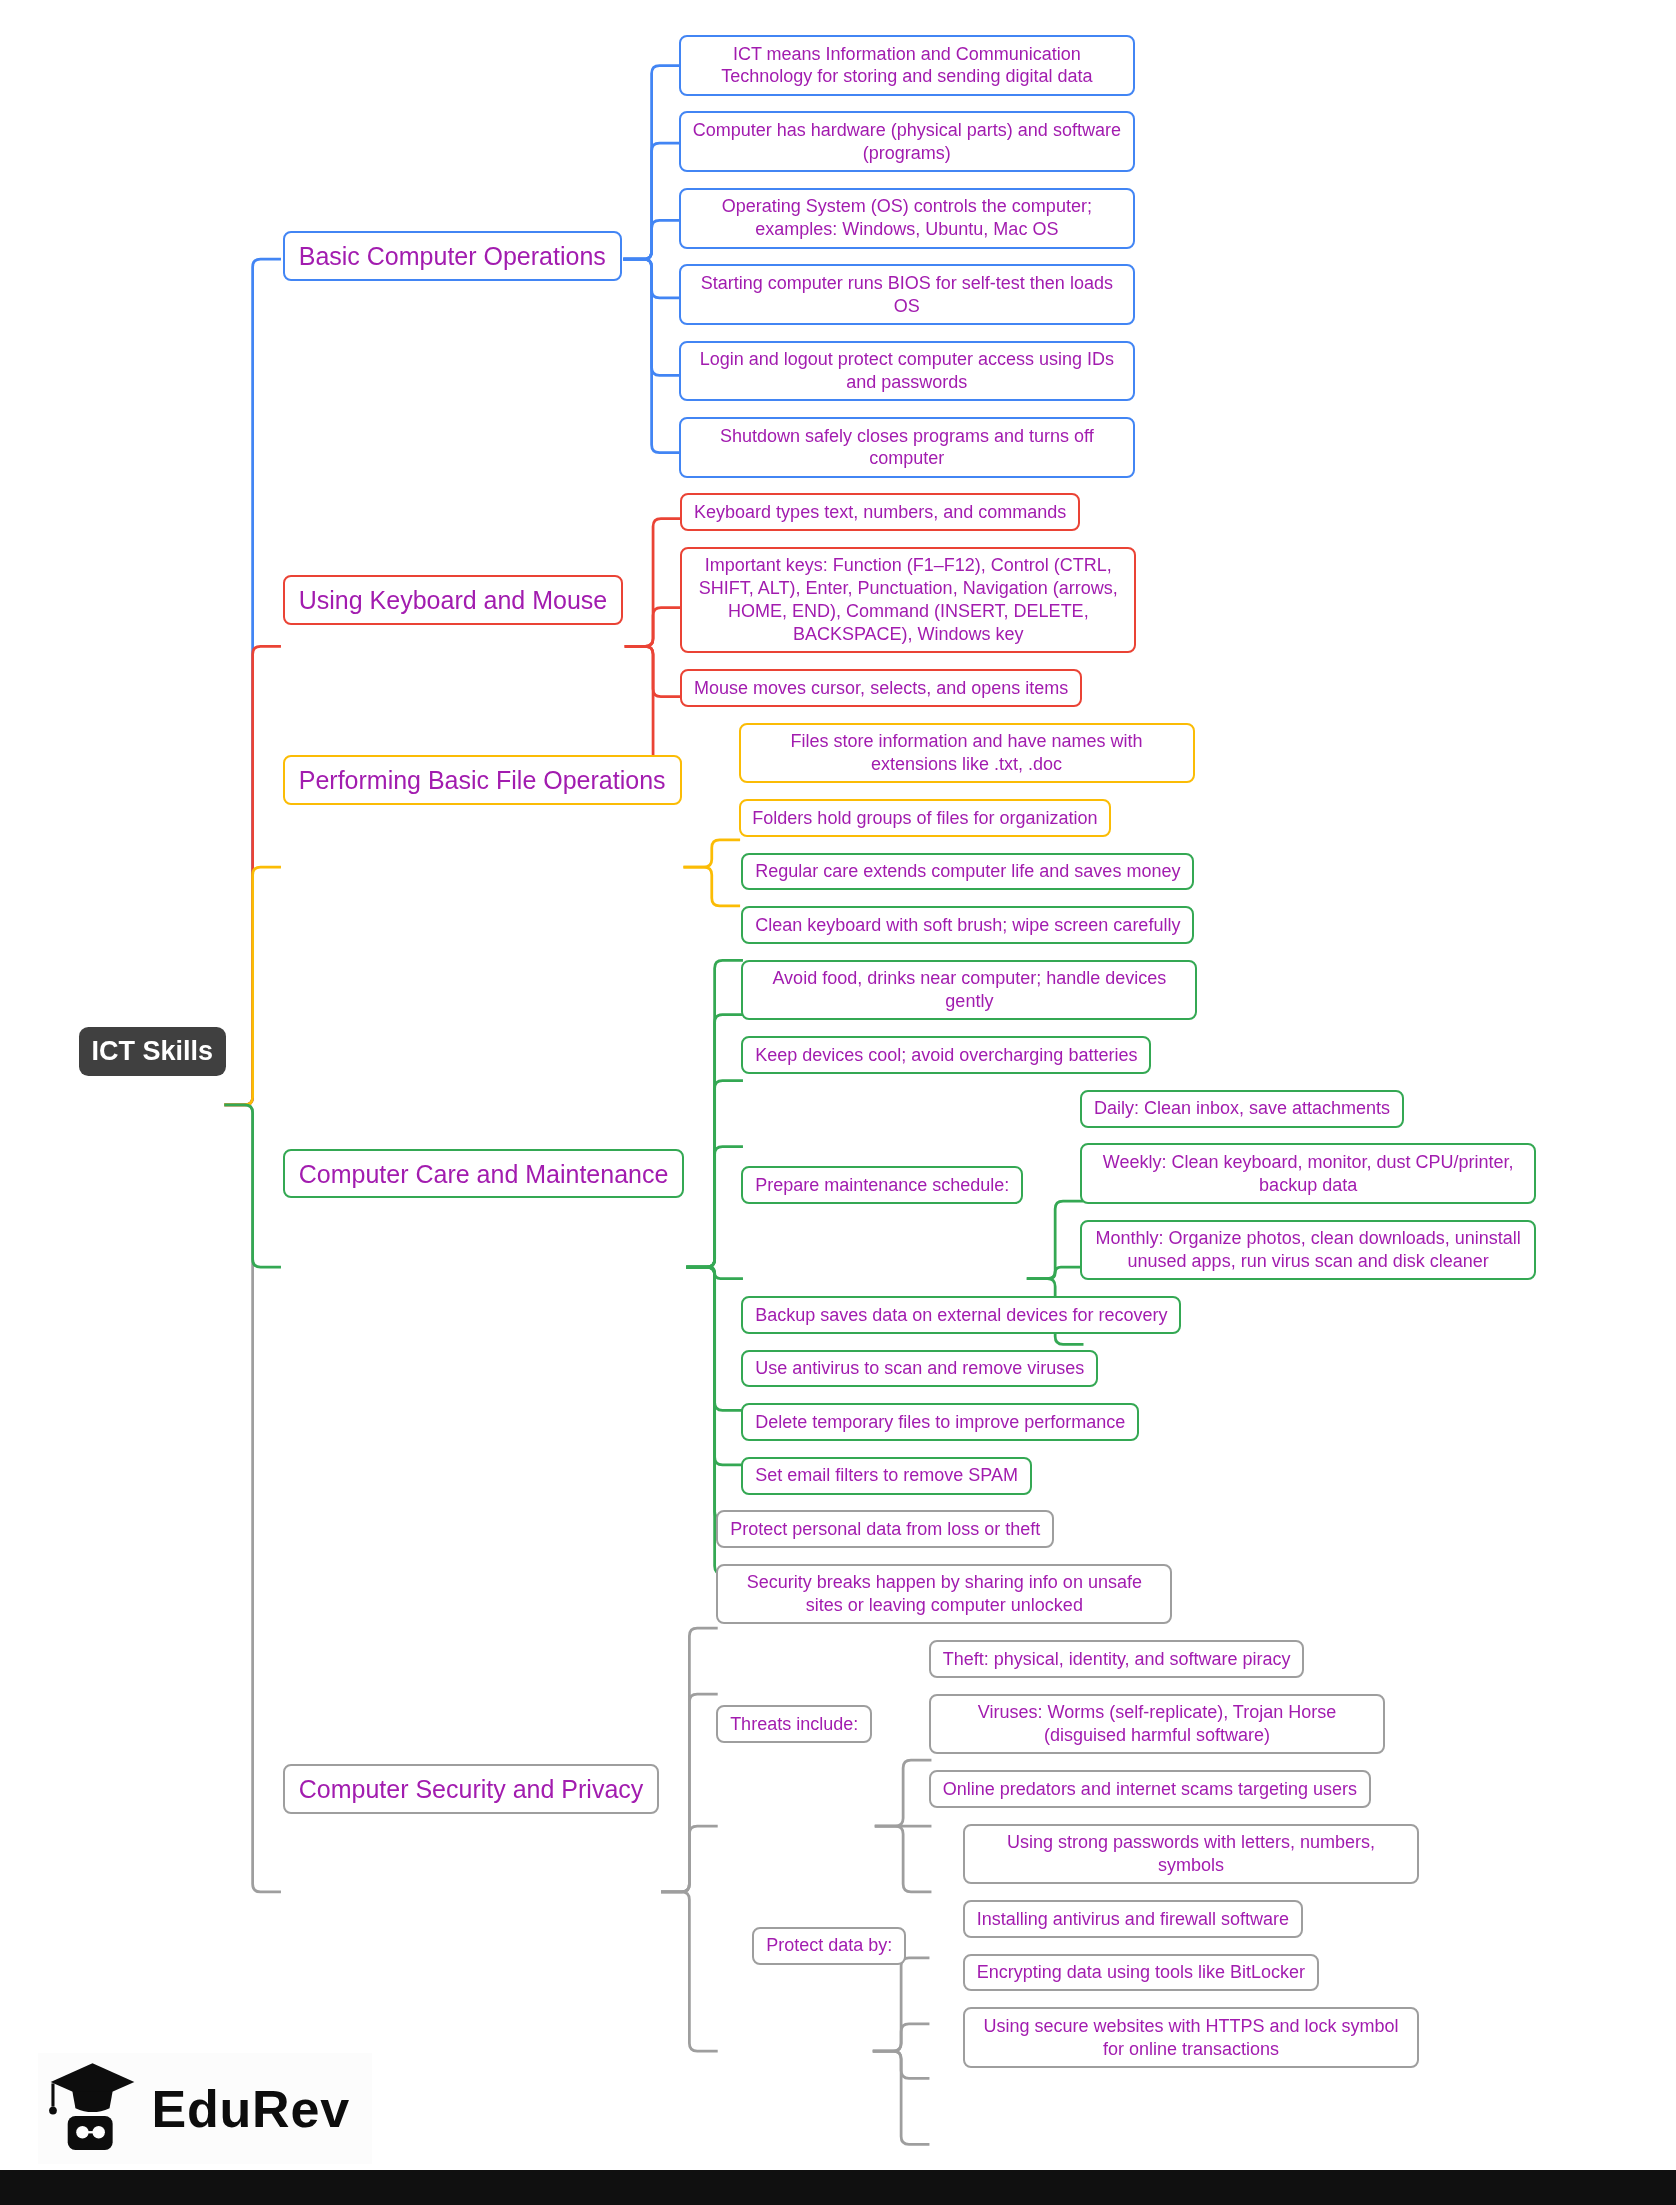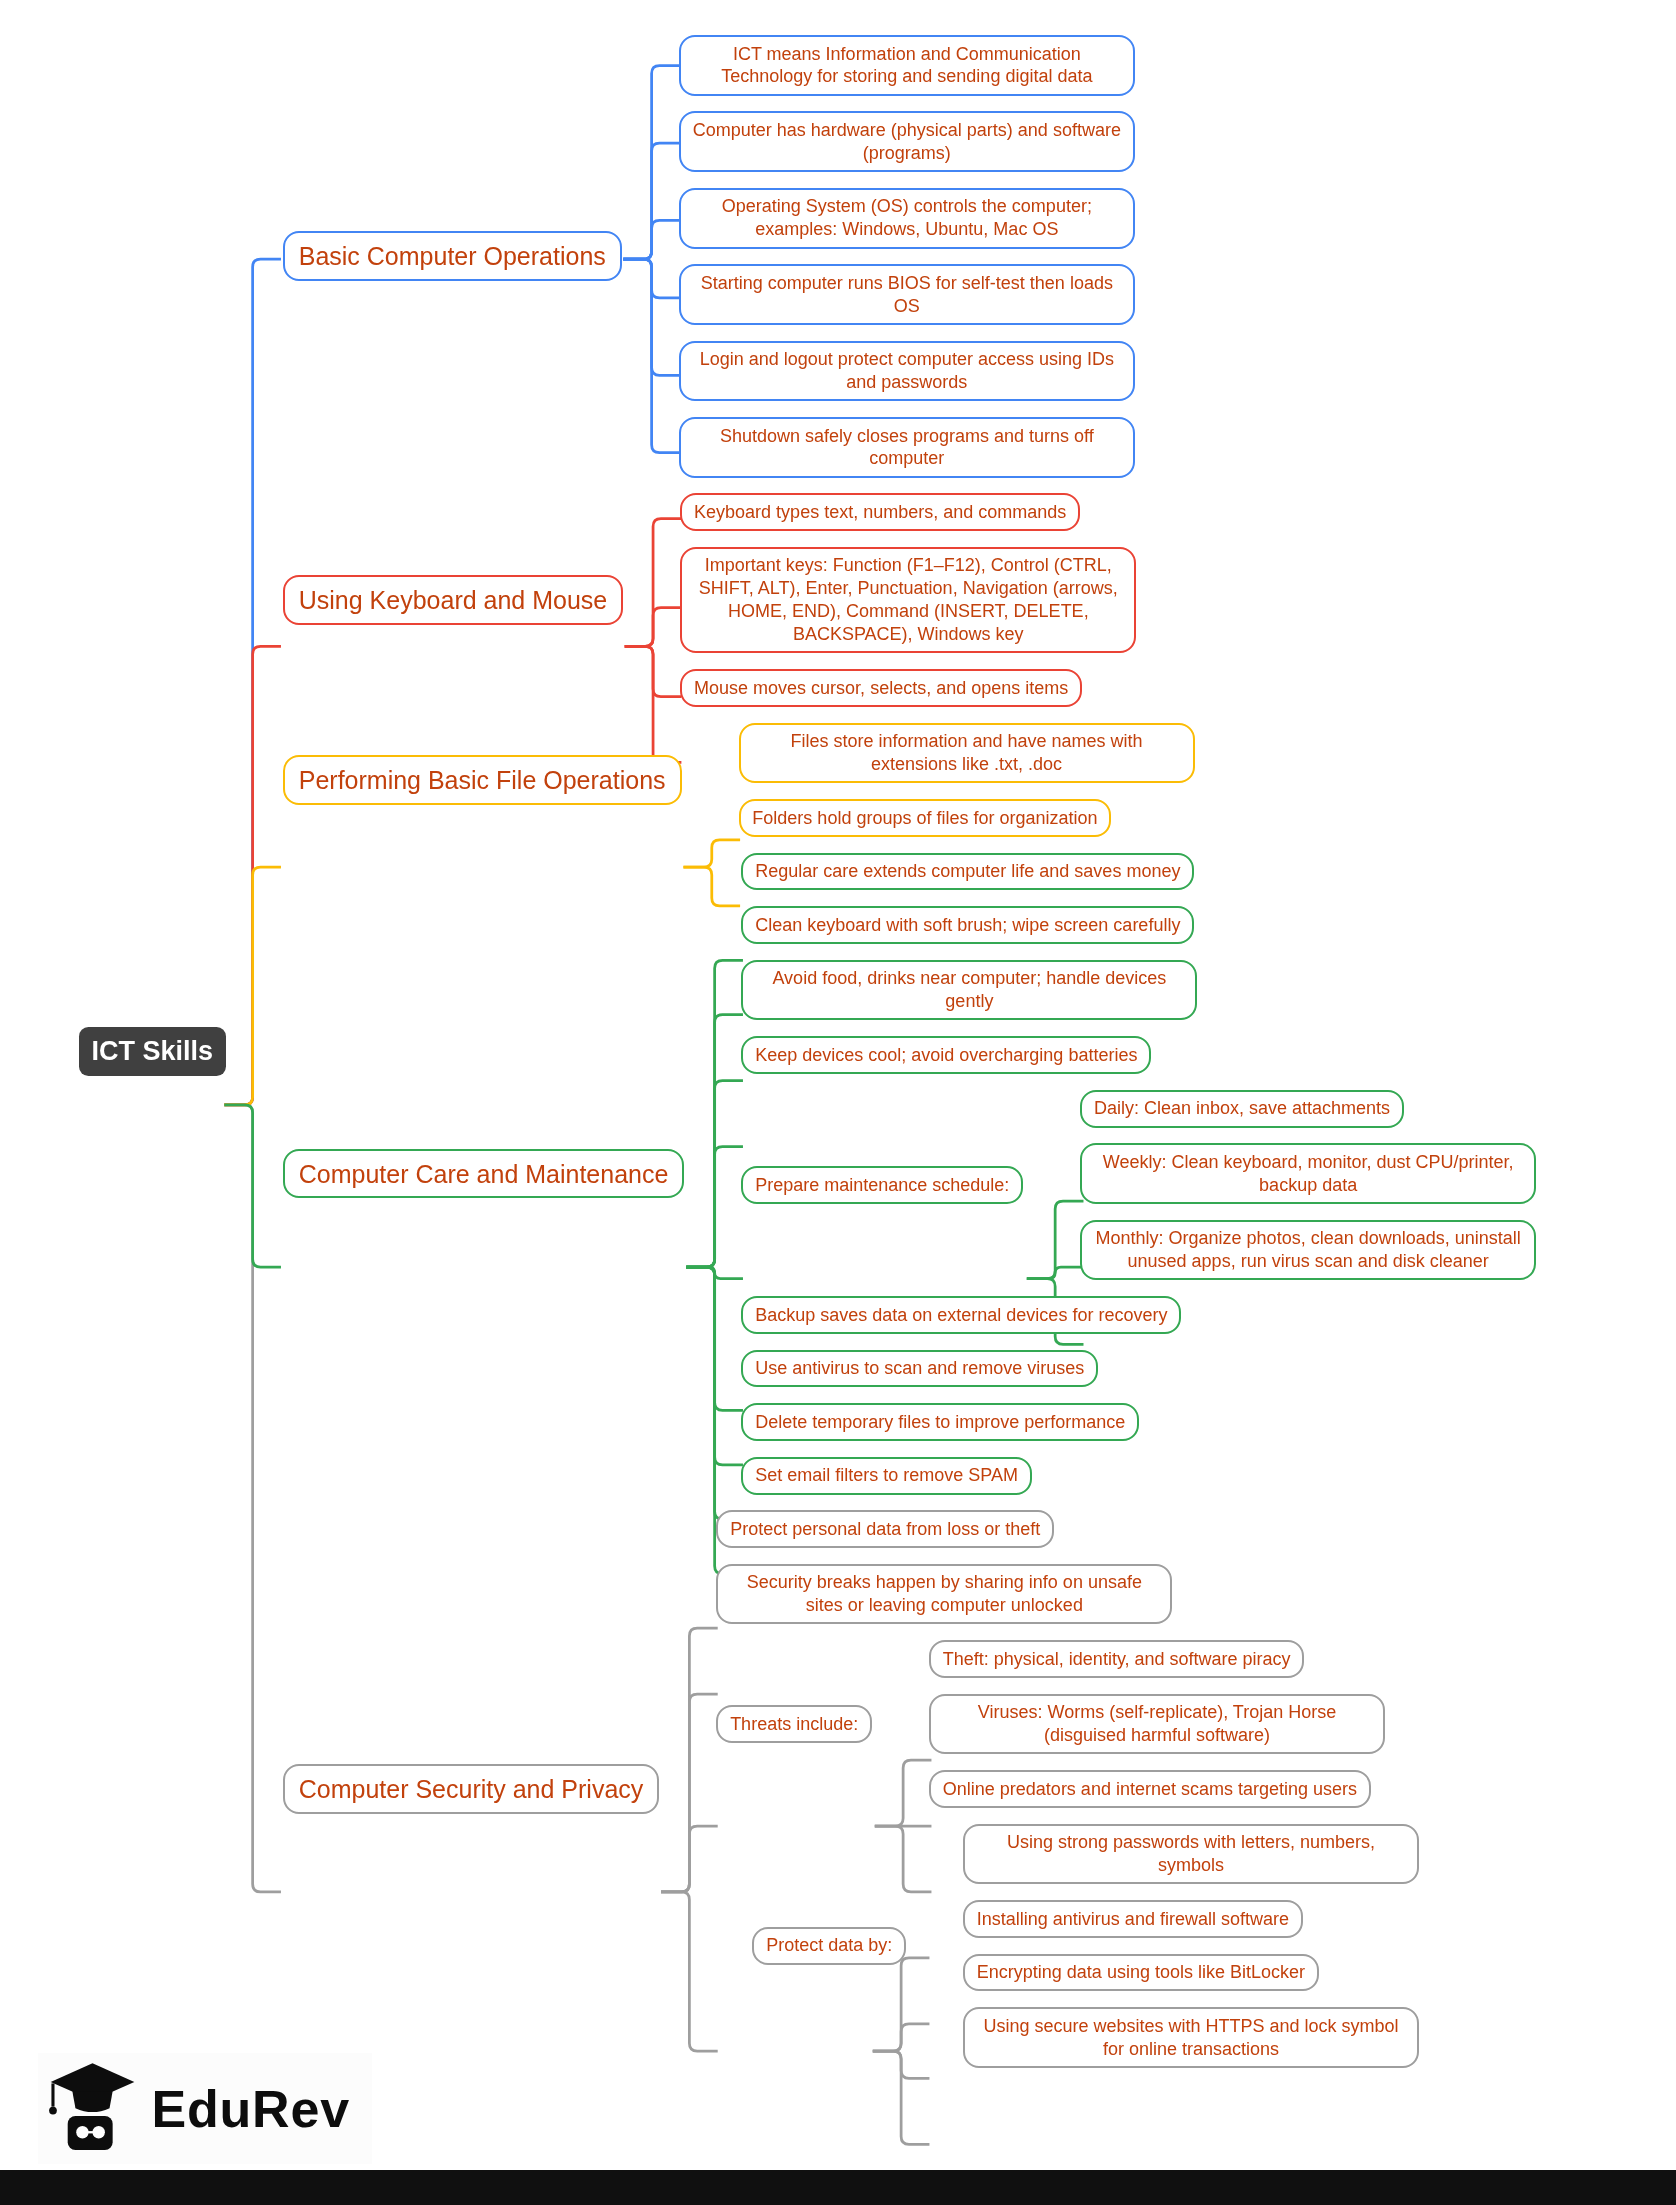--- a/index.html
+++ b/index.html
@@ -21,23 +21,23 @@
   #tree { position: absolute; left: 79px; top: 35px; }
   .tree-row { display: flex; align-items: center; }
   .children {
     display: flex; flex-direction: column;
     gap: 15.7px; margin-left: 57px;
     align-items: flex-start;
   }
   .node {
     background: #ffffff;
     border: 2.4px solid #cccccc;
-    border-radius: 16px;
+    border-radius: 8px;
     text-align: center;
-    color: #c2410c;
+    color: #a21caf;
   }
   .leaf-node {
     font-size: 18px;
     line-height: 1.27;
     padding: 5.5px 11.8px;
     max-width: 456px;
   }
   .branch-node {
     font-size: 25px;
     line-height: 1.2;

